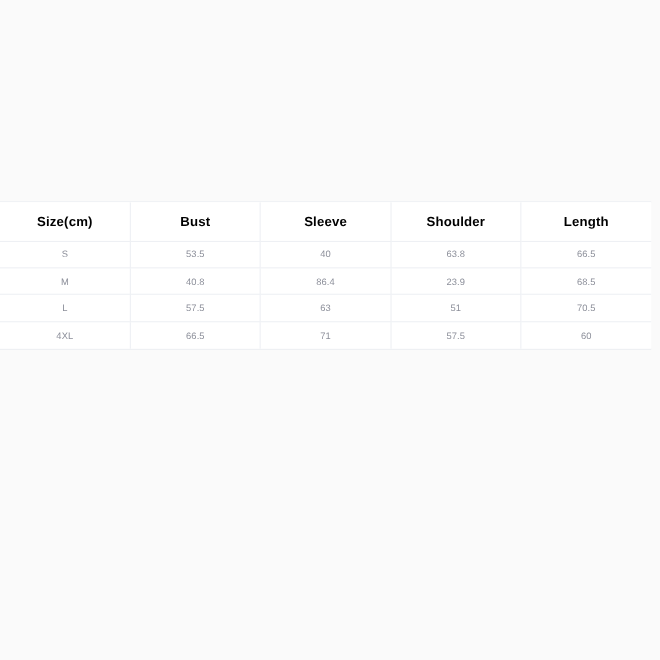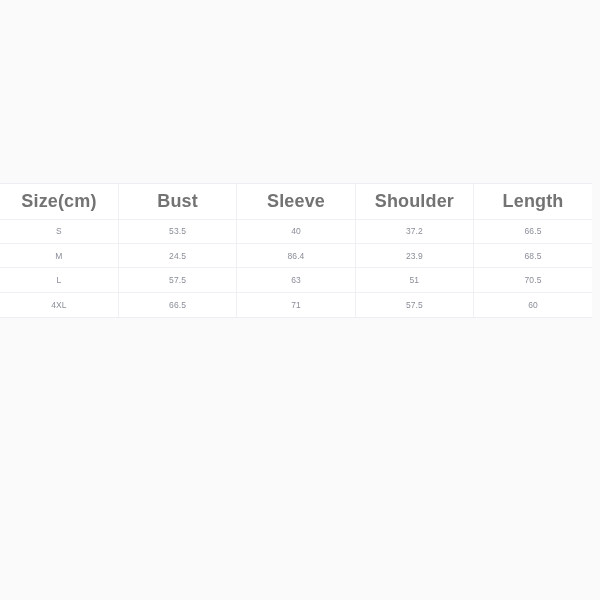--- a/index.html
+++ b/index.html
@@ -46,23 +46,23 @@
     vertical-align: middle;
     padding: 0;
     box-sizing: border-box;
   }
   table.size-chart th:last-child,
   table.size-chart td:last-child {
     border-right: none;
   }
   table.size-chart thead th {
     height: 35px;
-    font-size: 18px;
+    font-size: 12px;
     font-weight: bold;
-    color: #737373;
+    color: #000000;
     letter-spacing: 0.15px;
     background: #ffffff;
   }
   table.size-chart tbody td {
     height: 24.4px;
     font-size: 8.5px;
     font-weight: normal;
     color: #8b8e99;
     letter-spacing: 0.1px;
   }
@@ -94,26 +94,26 @@
           <th>Sleeve</th>
           <th>Shoulder</th>
           <th>Length</th>
         </tr>
       </thead>
       <tbody>
         <tr>
           <td>S</td>
           <td>53.5</td>
           <td>40</td>
-          <td>37.2</td>
+          <td>63.8</td>
           <td>66.5</td>
         </tr>
         <tr>
           <td>M</td>
-          <td>24.5</td>
+          <td>40.8</td>
           <td>86.4</td>
           <td>23.9</td>
           <td>68.5</td>
         </tr>
         <tr>
           <td>L</td>
           <td>57.5</td>
           <td>63</td>
           <td>51</td>
           <td>70.5</td>

